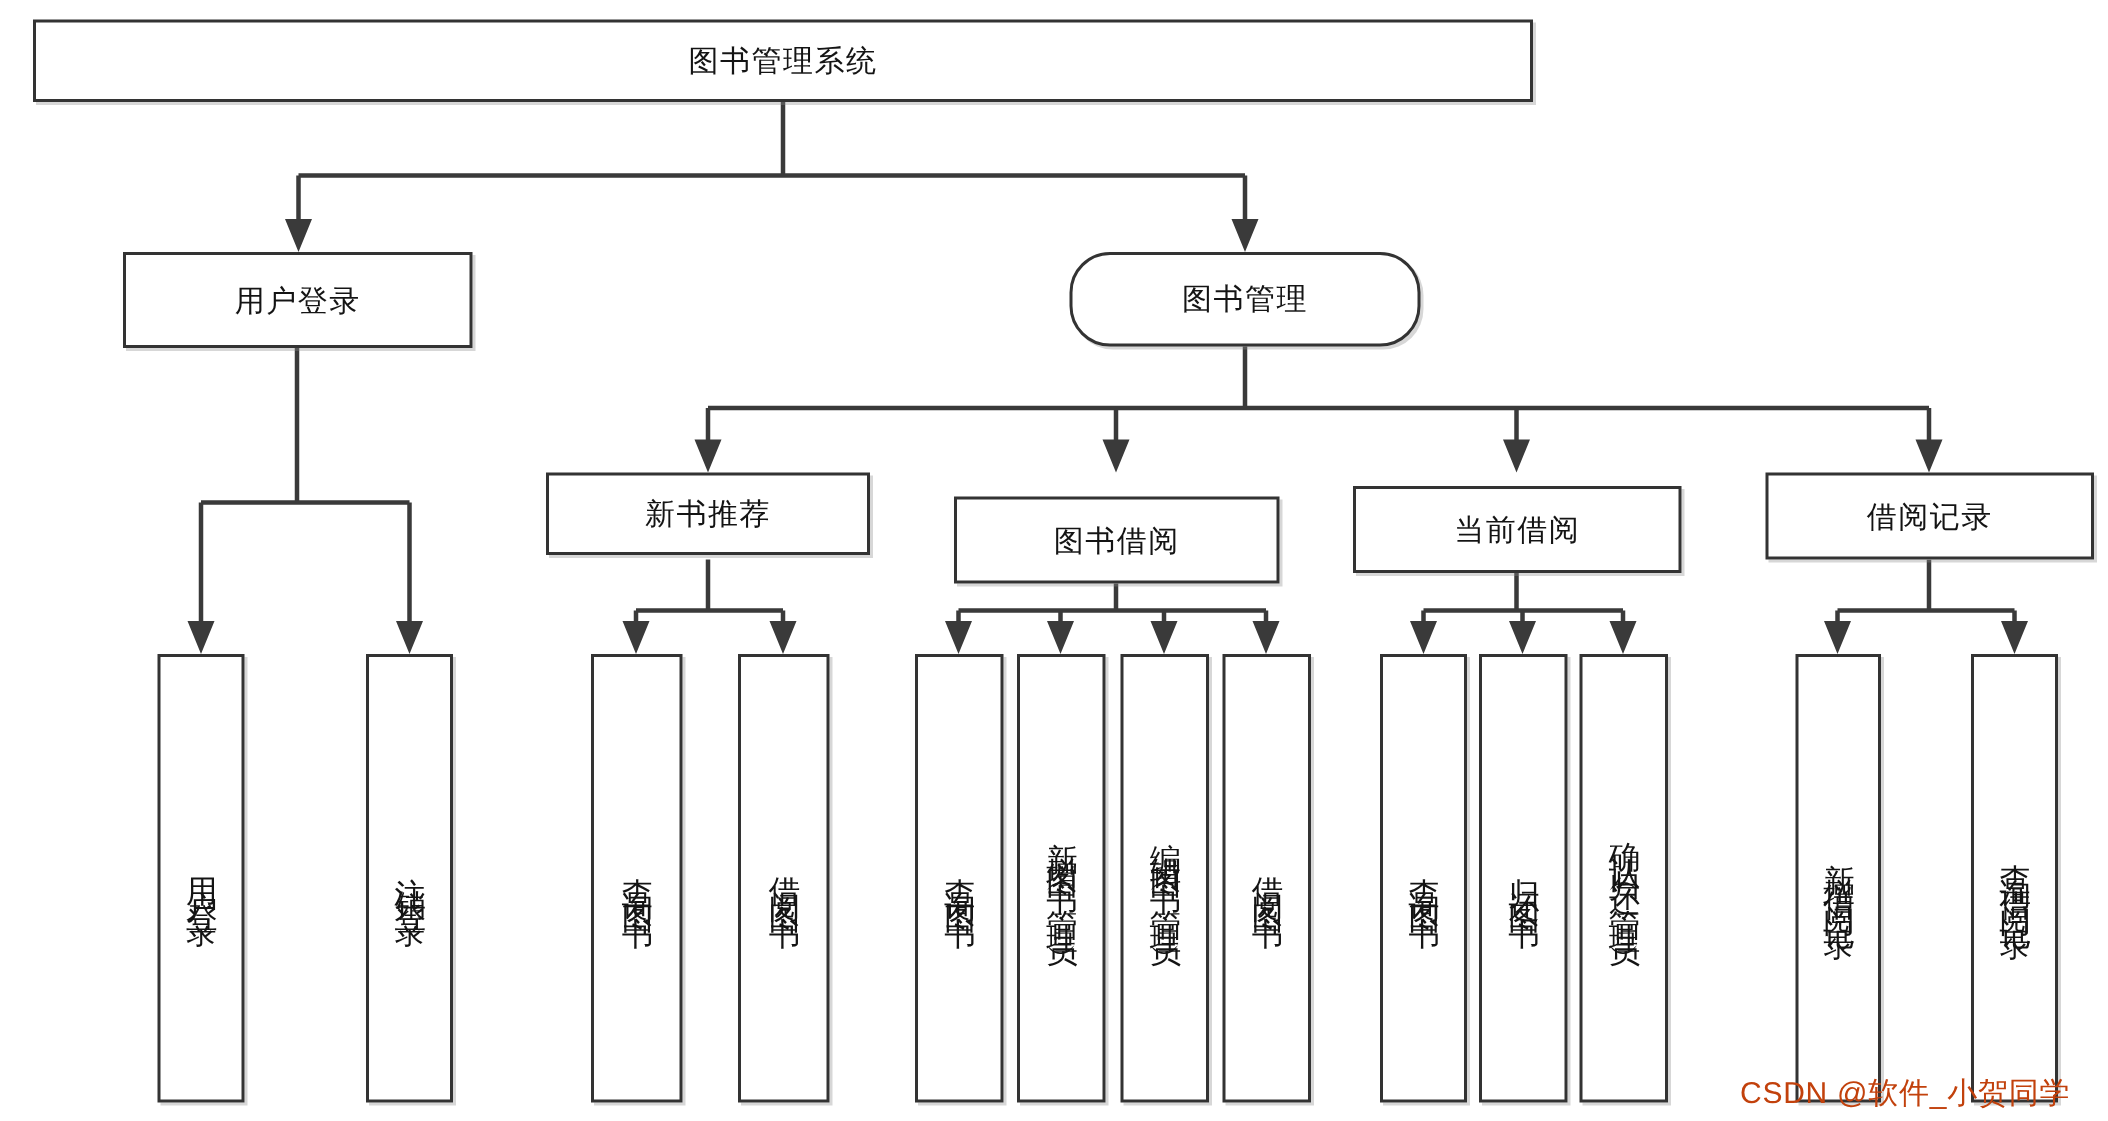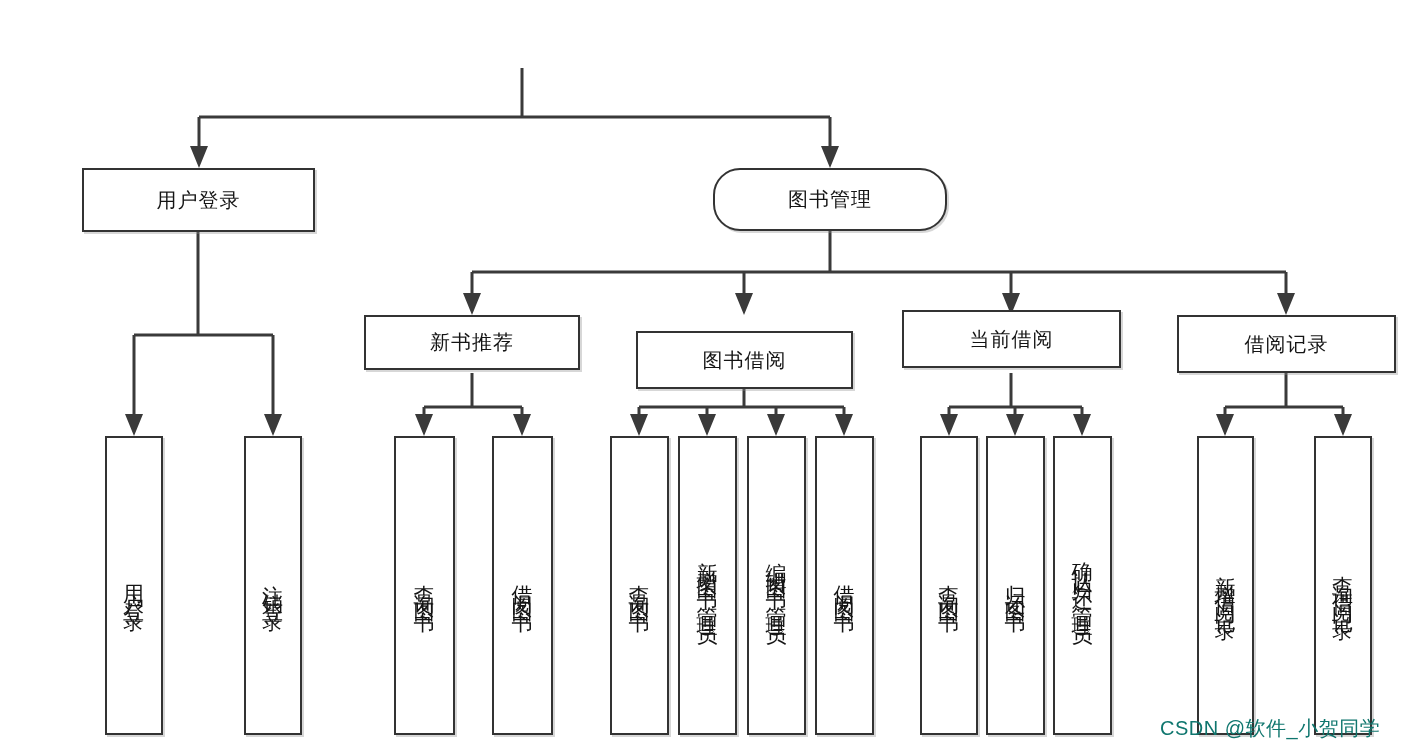--- a/index.html
+++ b/index.html
@@ -36,21 +36,21 @@
     letter-spacing: 9px;
     font-size: 21px;
     line-height: 1;
   }
   .node .label-h { letter-spacing: 1px; }
   #watermark {
     position: absolute;
     left: 1160px;
     top: 715px;
     font-size: 20px;
-    color: #0f766e;
+    color: #c2410c;
     letter-spacing: 0.5px;
     z-index: 5;
     white-space: nowrap;
   }
 </style>
 </head>
 <body>
 
 <div id="stage">
 
@@ -66,35 +66,38 @@
     <path fill="#3a3a3a" stroke="none" d="
       M190 146 h18 L199 168 z  M821 146 h18 L830 168 z
       M463 293 h18 L472 315 z  M735 293 h18 L744 315 z  M1002 293 h18 L1011 315 z  M1277 293 h18 L1286 315 z
       M125 414 h18 L134 436 z  M264 414 h18 L273 436 z
       M415 414 h18 L424 436 z  M513 414 h18 L522 436 z
       M630 414 h18 L639 436 z  M698 414 h18 L707 436 z  M767 414 h18 L776 436 z  M835 414 h18 L844 436 z
       M940 414 h18 L949 436 z  M1006 414 h18 L1015 436 z M1073 414 h18 L1082 436 z
       M1216 414 h18 L1225 436 z M1334 414 h18 L1343 436 z"></path>
   </svg>
 
+  <div class="node" style="left:22px; top:13px; width:1000px; height:55px;">
+    <span class="label-h">图书管理系统</span>
+  </div>
 
   <div class="node" style="left:82px; top:168px; width:233px; height:64px;">
     <span class="label-h">用户登录</span>
   </div>
   <div class="node" style="left:713px; top:168px; width:234px; height:63px;border-radius:27px;">
     <span class="label-h">图书管理</span>
   </div>
 
   <div class="node" style="left:364px; top:315px; width:216px; height:55px;">
     <span class="label-h">新书推荐</span>
   </div>
   <div class="node" style="left:636px; top:331px; width:217px; height:58px;">
     <span class="label-h">图书借阅</span>
   </div>
-  <div class="node" style="left:902px; top:310px; width:219px; height:58px;">
+  <div class="node" style="left:902px; top:324px; width:219px; height:58px;">
     <span class="label-h">当前借阅</span>
   </div>
   <div class="node" style="left:1177px; top:315px; width:219px; height:58px;">
     <span class="label-h">借阅记录</span>
   </div>
 
   <div class="node" style="left:105px; top:436px; width:58px; height:299px;">
     <span class="label-v">用户登录</span>
   </div>
   <div class="node" style="left:244px; top:436px; width:58px; height:299px;">

